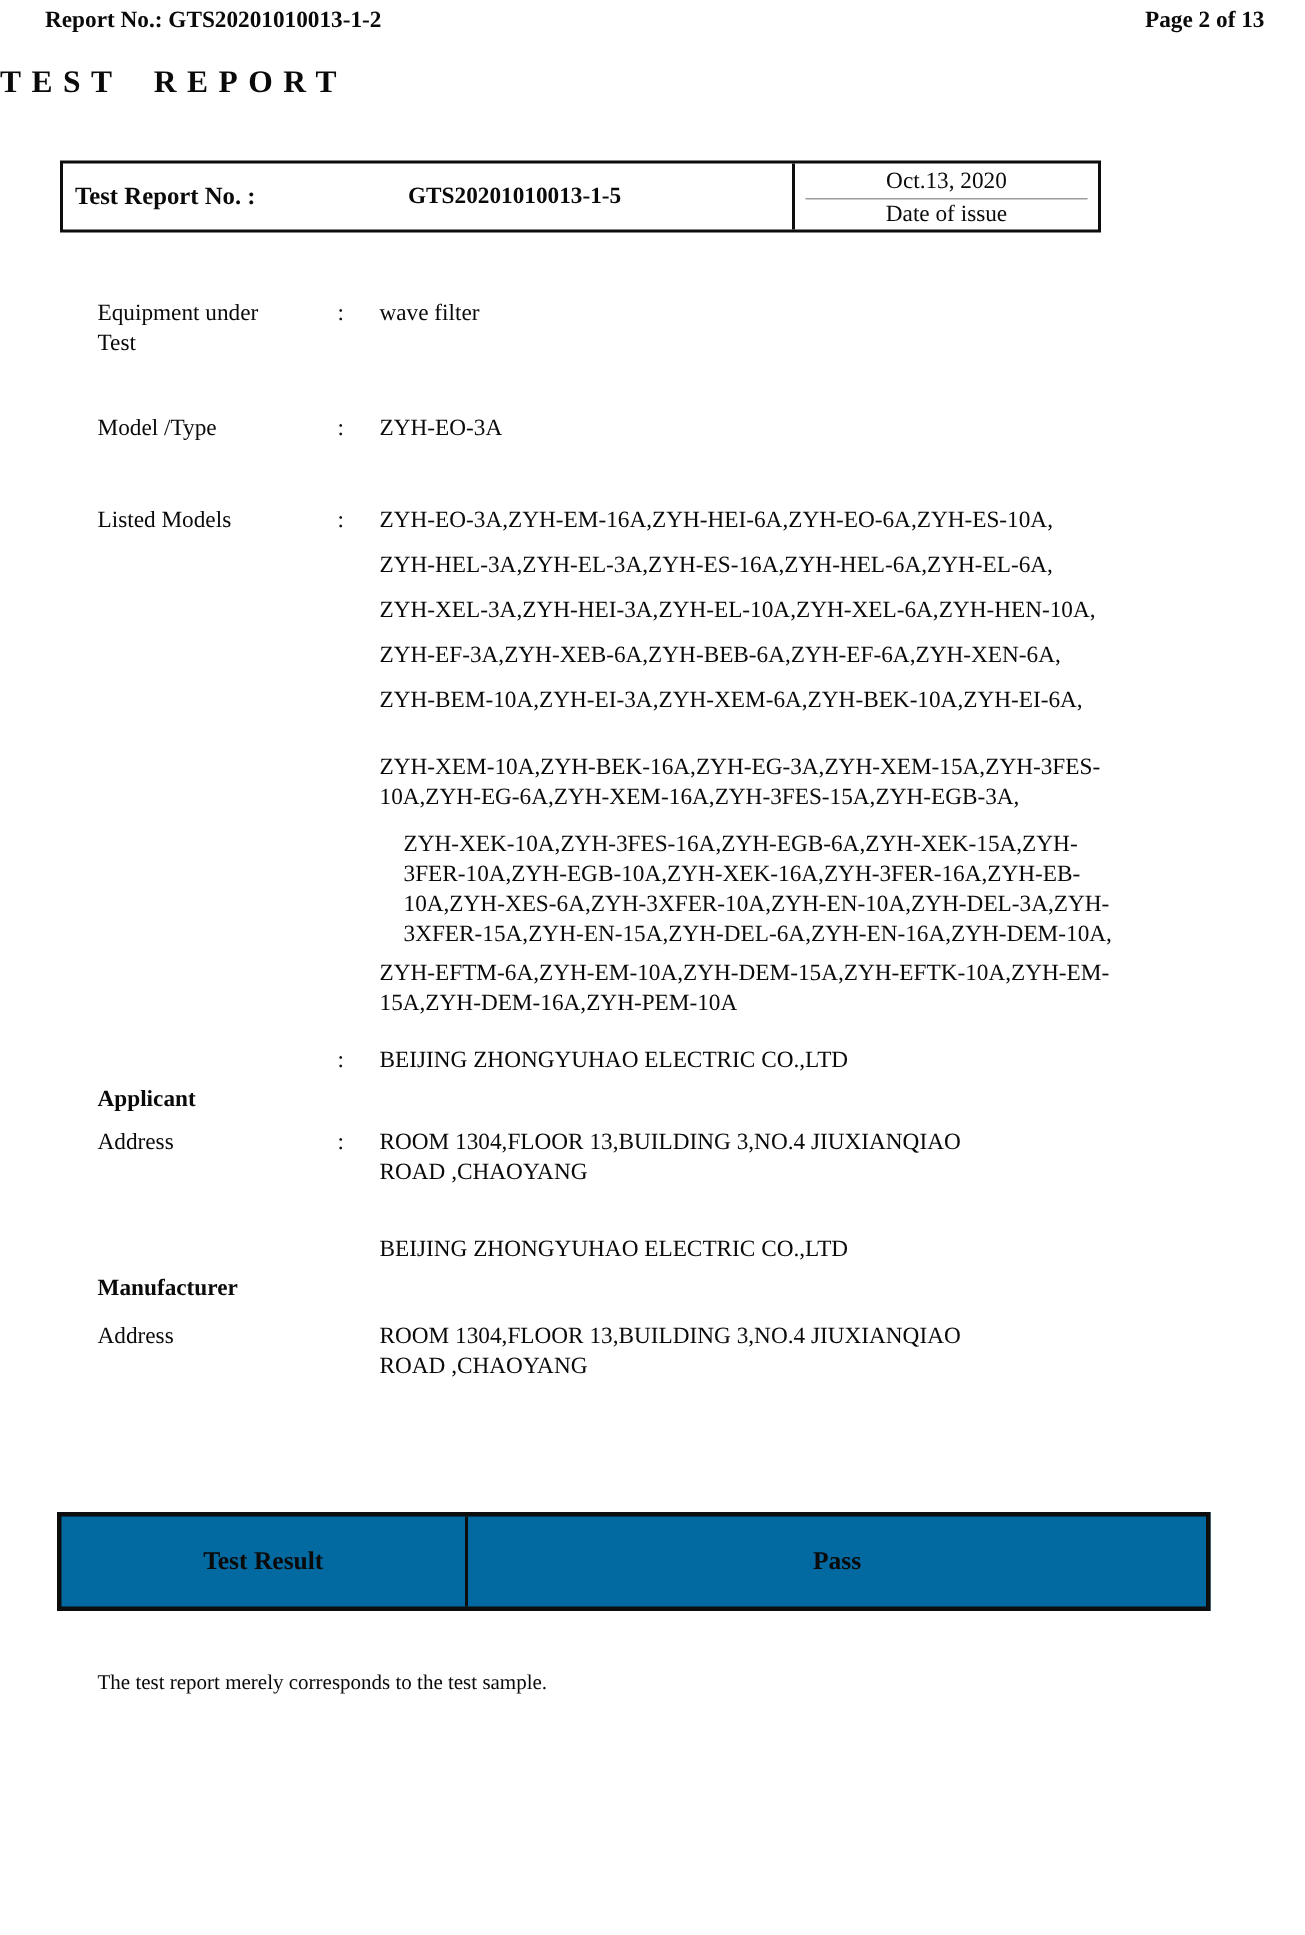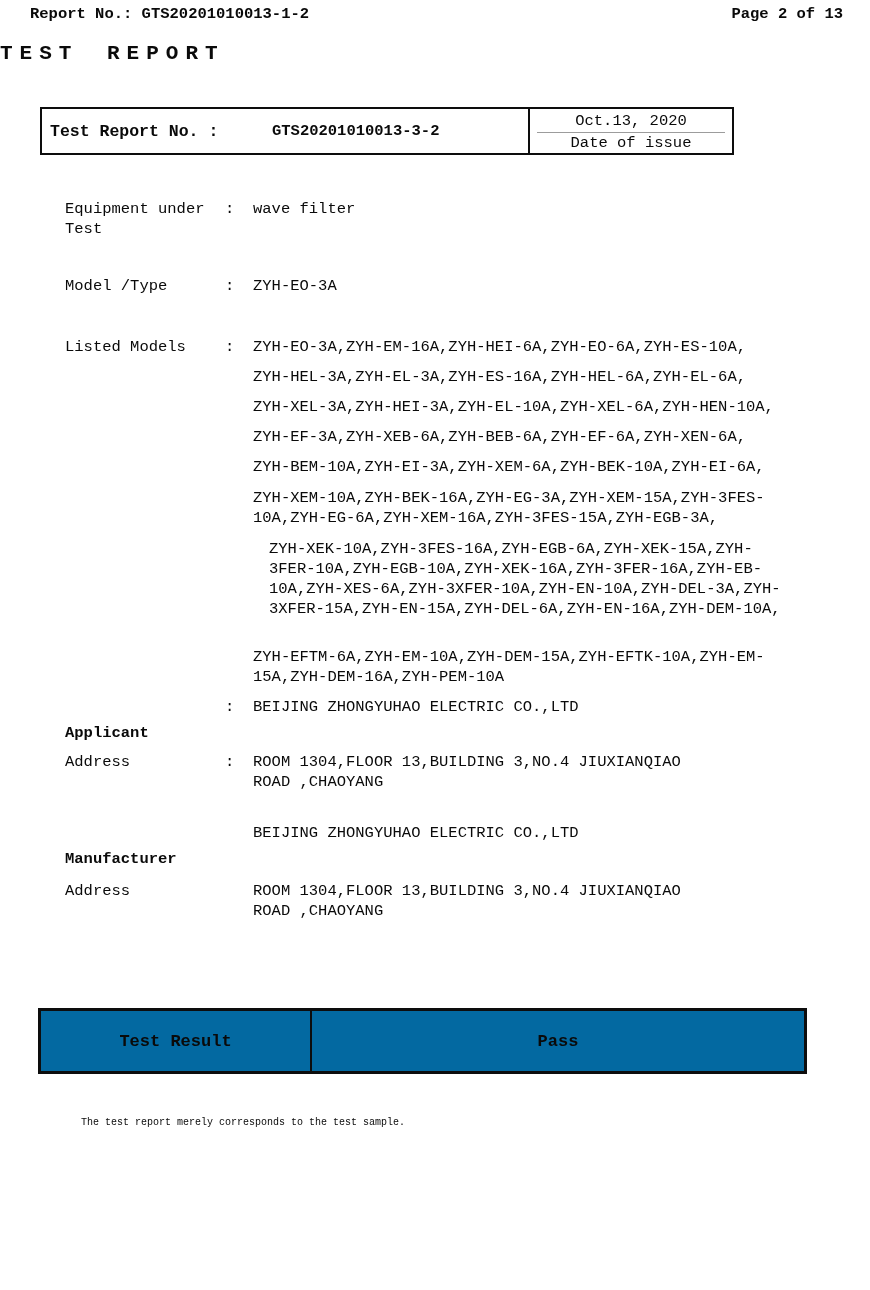--- a/index.html
+++ b/index.html
@@ -1,18 +1,18 @@
 <!DOCTYPE html>
 <html><head>
 <meta charset="utf-8">
 <style>
   html,body { margin:0; padding:0; background:#ffffff; }
   .page {
     position:relative; width:870px; height:1290px; background:#ffffff;
-    font-family:Liberation Mono, monospace; color:#0a0a0a; overflow:hidden;
+    font-family:Liberation Serif, serif; color:#0a0a0a; overflow:hidden;
   }
   [data-bind] { white-space:pre-line; }
 
   
   .page-head {
     position:absolute; top:4px; left:30px; right:27px;
     display:flex; justify-content:space-between;
     font-weight:bold; font-size:15.5px; line-height:20px;
   }
 
@@ -37,59 +37,59 @@
 
   
   .row { position:absolute; left:0; width:870px; font-size:15.5px; line-height:20px; }
   .row .lbl { position:absolute; left:65px; width:150px; }
   .row .sep { position:absolute; left:225px; }
   .row .val { position:absolute; left:253px; width:592px; }
   .bold { font-weight:bold;margin-top:26px; }
   .lh30 { line-height:30px; }
   .models .para1 { line-height:30px; }
   .models .para  { line-height:20px; }
-  .models .m2 { margin-top:6px; }
+  .models .m2 { margin-top:20px; }
   .models .m3 { margin-top:11px;margin-left:16px; }
-  .models .m4 { margin-top:28px; }
+  .models .m4 { margin-top:6px; }
 
   
   .result-table {
     position:absolute; top:1008px; left:38px; width:769px; height:66px;
     border:3px solid #0d0d0d; box-sizing:border-box; display:flex; background:#0369a1;
   }
   .result-left {
     width:271px; border-right:2px solid #0d0d0d; box-sizing:border-box;
     display:flex; align-items:center; justify-content:center;
     font-weight:bold; font-size:17px;
   }
   .result-right {
     flex:1; display:flex; align-items:center; justify-content:center;
     font-weight:bold; font-size:17px;
   }
 
   
-  .footer { position:absolute; top:1112px; left:81px; width:766px; font-size:10px; line-height:21px; }
+  .footer { position:absolute; top:1112px; left:65px; width:766px; font-size:14px; line-height:21px; }
   .footer .f2 { text-align:justify; }
 </style>
 </head>
 <body>
 
 <div class="page">
 
   <div class="page-head">
     <span data-bind="page_header.report_no">Report No.: GTS20201010013-1-2</span>
     <span data-bind="page_header.page">Page 2 of 13</span>
   </div>
 
   <div class="title" data-bind="title">TEST REPORT</div>
 
   <div class="rpt-table">
     <div class="rpt-left">
       <span class="rpt-label" data-bind="report_table.label">Test Report No. :</span>
-      <span class="rpt-value" data-bind="report_table.value">GTS20201010013-3-2</span>
+      <span class="rpt-value" data-bind="report_table.value">GTS20201010013-1-5</span>
     </div>
     <div class="rpt-right">
       <div class="rpt-date" data-bind="report_table.date">Oct.13, 2020</div>
       <div class="rpt-datelabel" data-bind="report_table.date_label">Date of issue</div>
     </div>
   </div>
 
   <div class="row" style="top:199px;">
     <span class="lbl" data-bind="info.equipment.label">Equipment under
 Test</span>

